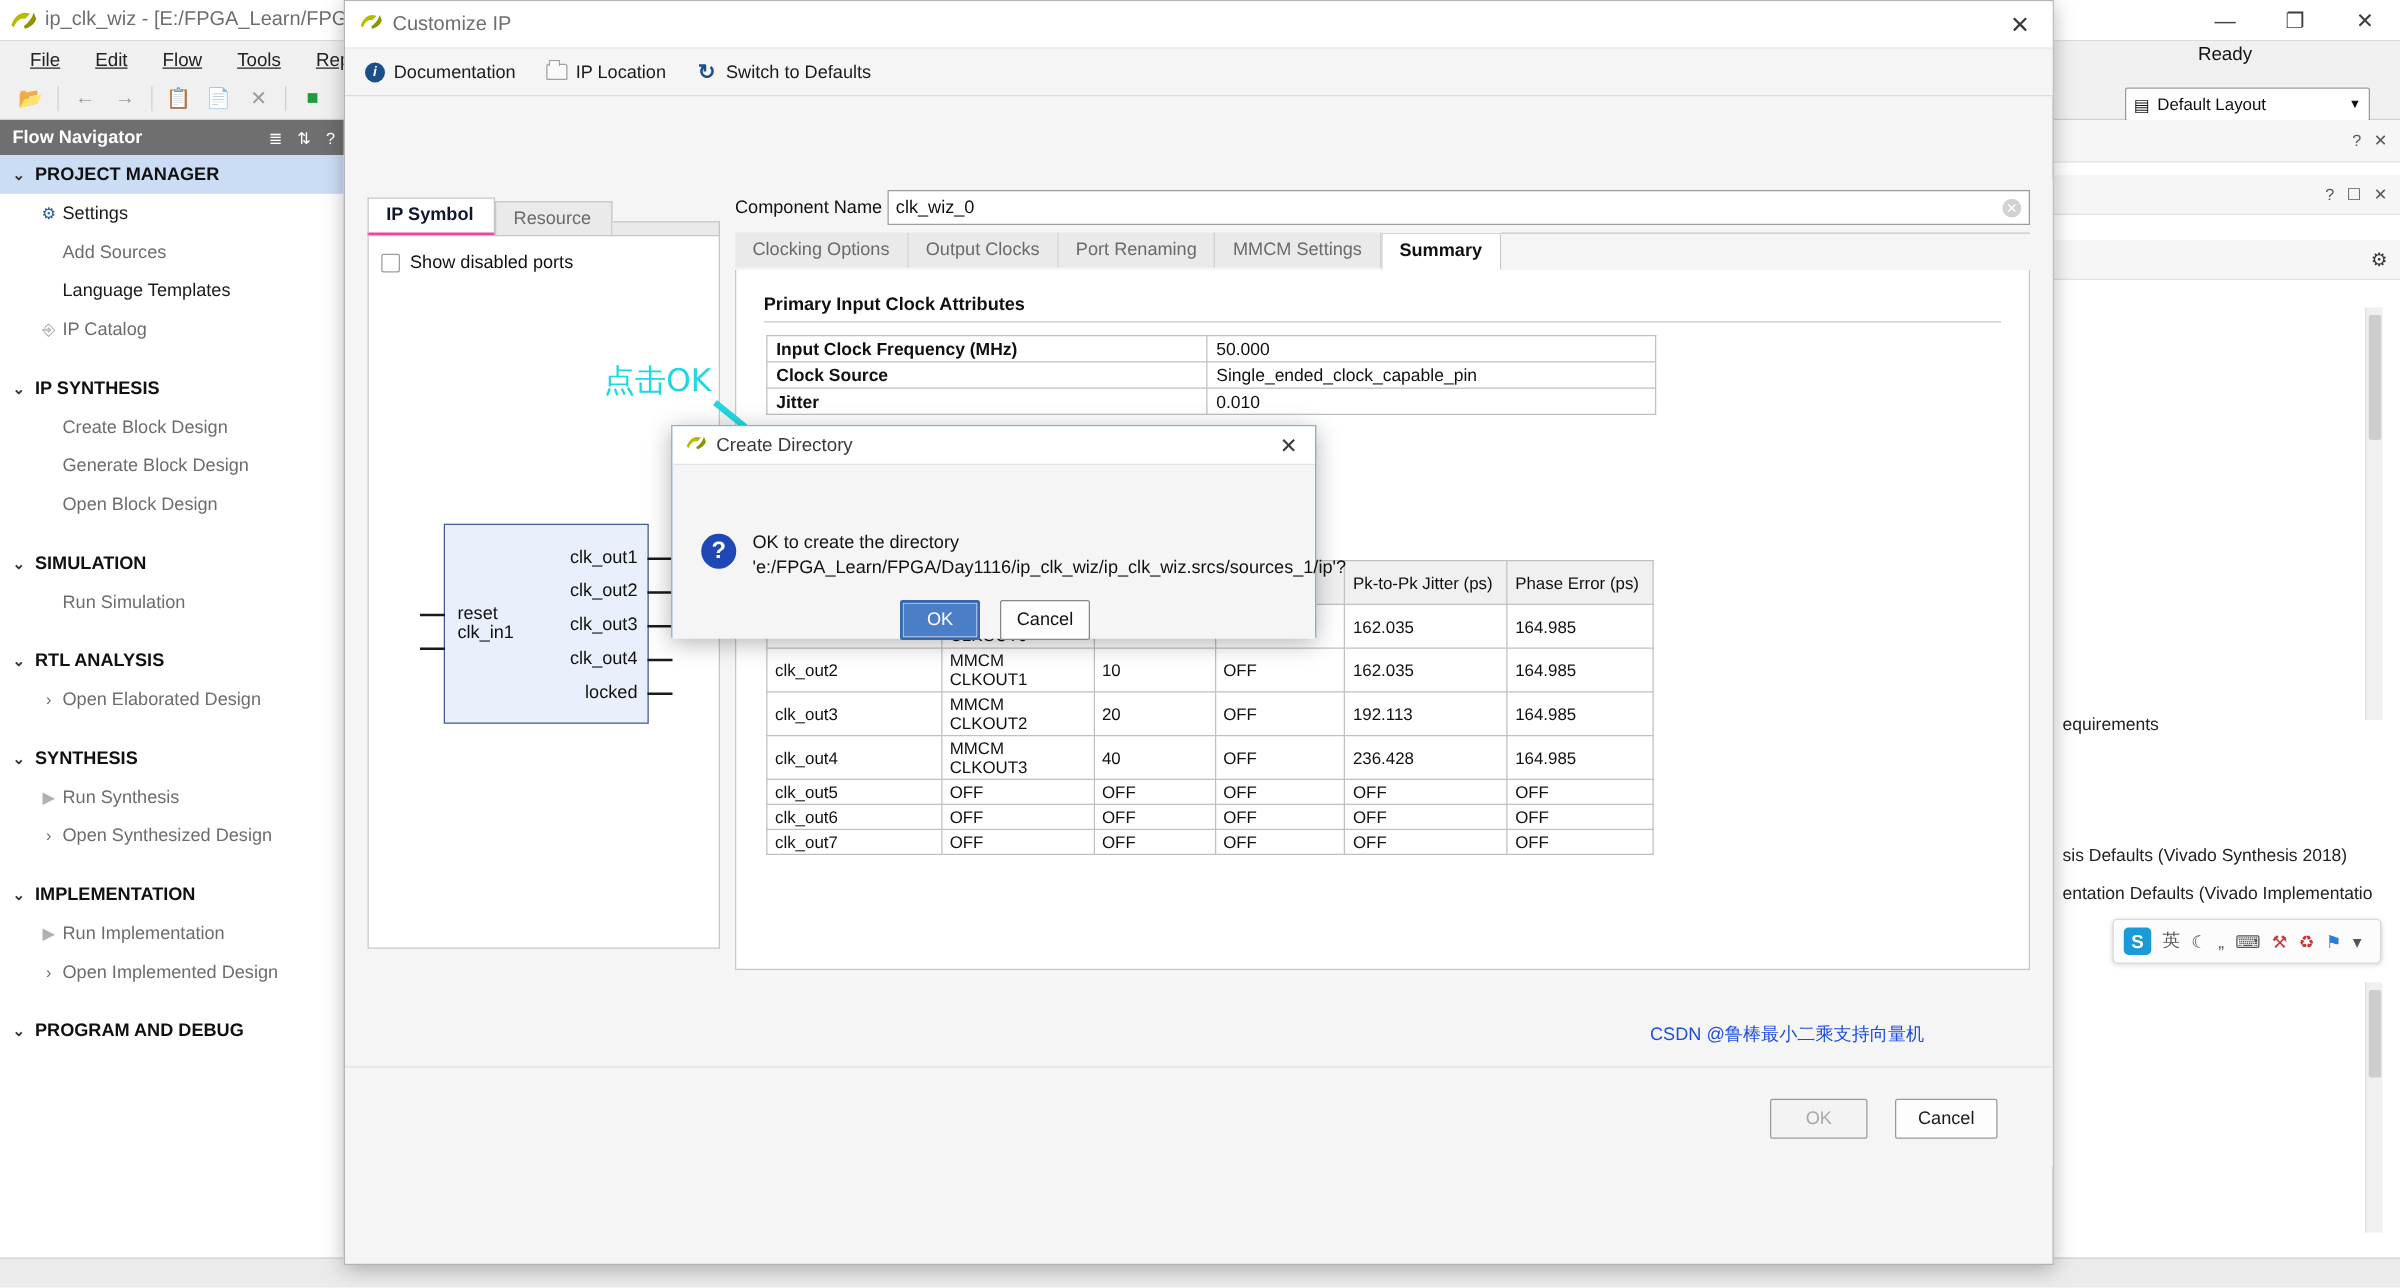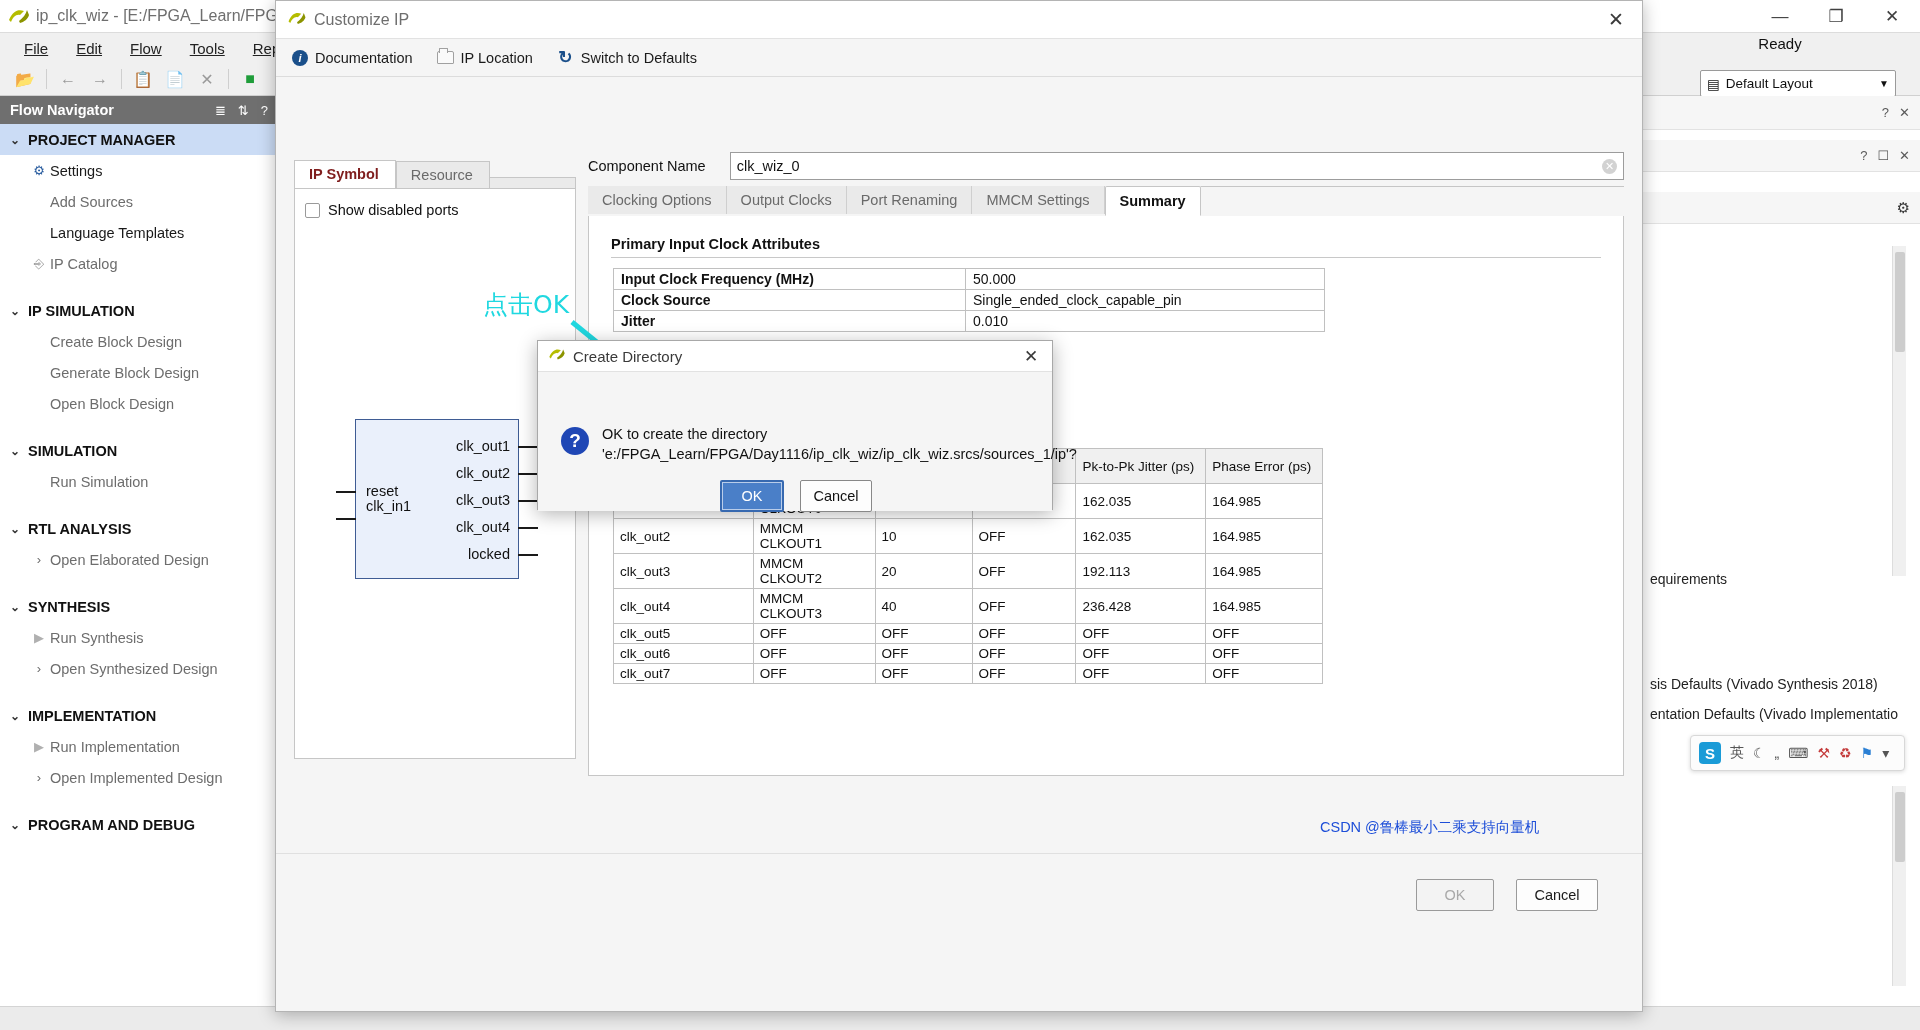--- a/index.html
+++ b/index.html
@@ -180,21 +180,21 @@
 
   
   .sym-panel {
     position: absolute; left: 18px; top: 17px; width: 282px; height: 600px;
   }
   .sym-tabs { display: flex; height: 29px; align-items: flex-end; }
   .sym-tab {
     padding: 5px 16px 6px 14px; font-size: 14.5px; color: #6a6a6a;
     background: #eaeaea; border: 1px solid #c6c6c6; border-bottom: none;
   }
-  .sym-tab.active { background: #fff; color: #7f1d1d; font-weight: bold; border-bottom: 1px solid #ec4899; }
+  .sym-tab.active { background: #fff; color: #0f172a; font-weight: bold; border-bottom: 3px solid #ec4899; }
   .sym-tab.filler { flex: 1; background: #eaeaea; border-left: none; }
   .sym-box {
     height: 571px; background: #ffffff; border: 1px solid #c6c6c6; position: relative;
     margin-top: -1px;
   }
   .chk-row {
     position: absolute; left: 10px; top: 13px; display: flex; align-items: center; gap: 8px;
     font-size: 14.5px; color: #111;
   }
   .chkbox { width: 15px; height: 15px; border: 1.6px solid #9a9a9a; background: #fff; border-radius: 2px; }
@@ -206,21 +206,21 @@
   .port-r {
     position: absolute; right: 8px; font-size: 14.5px; color: #111; text-align: right;
   }
   .port-l { position: absolute; left: 10px; font-size: 14.5px; color: #111; }
   .pin { position: absolute; height: 2px; background: #1a1a1a; }
 
   
   .cfg-panel {
     position: absolute; left: 312px; top: 0px; width: 1036px; height: 622px;
   }
-  .comp-row { display: flex; align-items: center; gap: 24px; height: 38px; padding-top: 8px;}
+  .comp-row { display: flex; align-items: center; gap: 4px; height: 38px; padding-top: 8px;}
   .comp-label { font-size: 14.5px; color: #111; }
   .comp-input {
     flex: 1; height: 28px; border: 1px solid #9c9c9c; background: #fff;
     display: flex; align-items: center; padding: 0 6px; font-size: 14.5px; color: #111;
     position: relative;
   }
   .comp-clear {
     position: absolute; right: 6px; width: 15px; height: 15px; border-radius: 50%;
     background: #d2d2d2; color: #fff; font-size: 11px; display: flex;
     align-items: center; justify-content: center;
@@ -394,21 +394,21 @@
         <span>Language Templates</span>
       </div>
       <div class="fn-item">
         <span class="ic" style="color:#9a9a9a">⎆</span>
         <span>IP Catalog</span>
       </div>
       <div class="fn-spacer"></div>
 
       <div class="fn-section">
         <span class="fn-chevron">⌄</span>
-        <span>IP SIMULATION</span>
+        <span>IP SYNTHESIS</span>
       </div>
       <div class="fn-item">
         <span class="ic"></span>
         <span>Create Block Design</span>
       </div>
       <div class="fn-item">
         <span class="ic"></span>
         <span>Generate Block Design</span>
       </div>
       <div class="fn-item">

